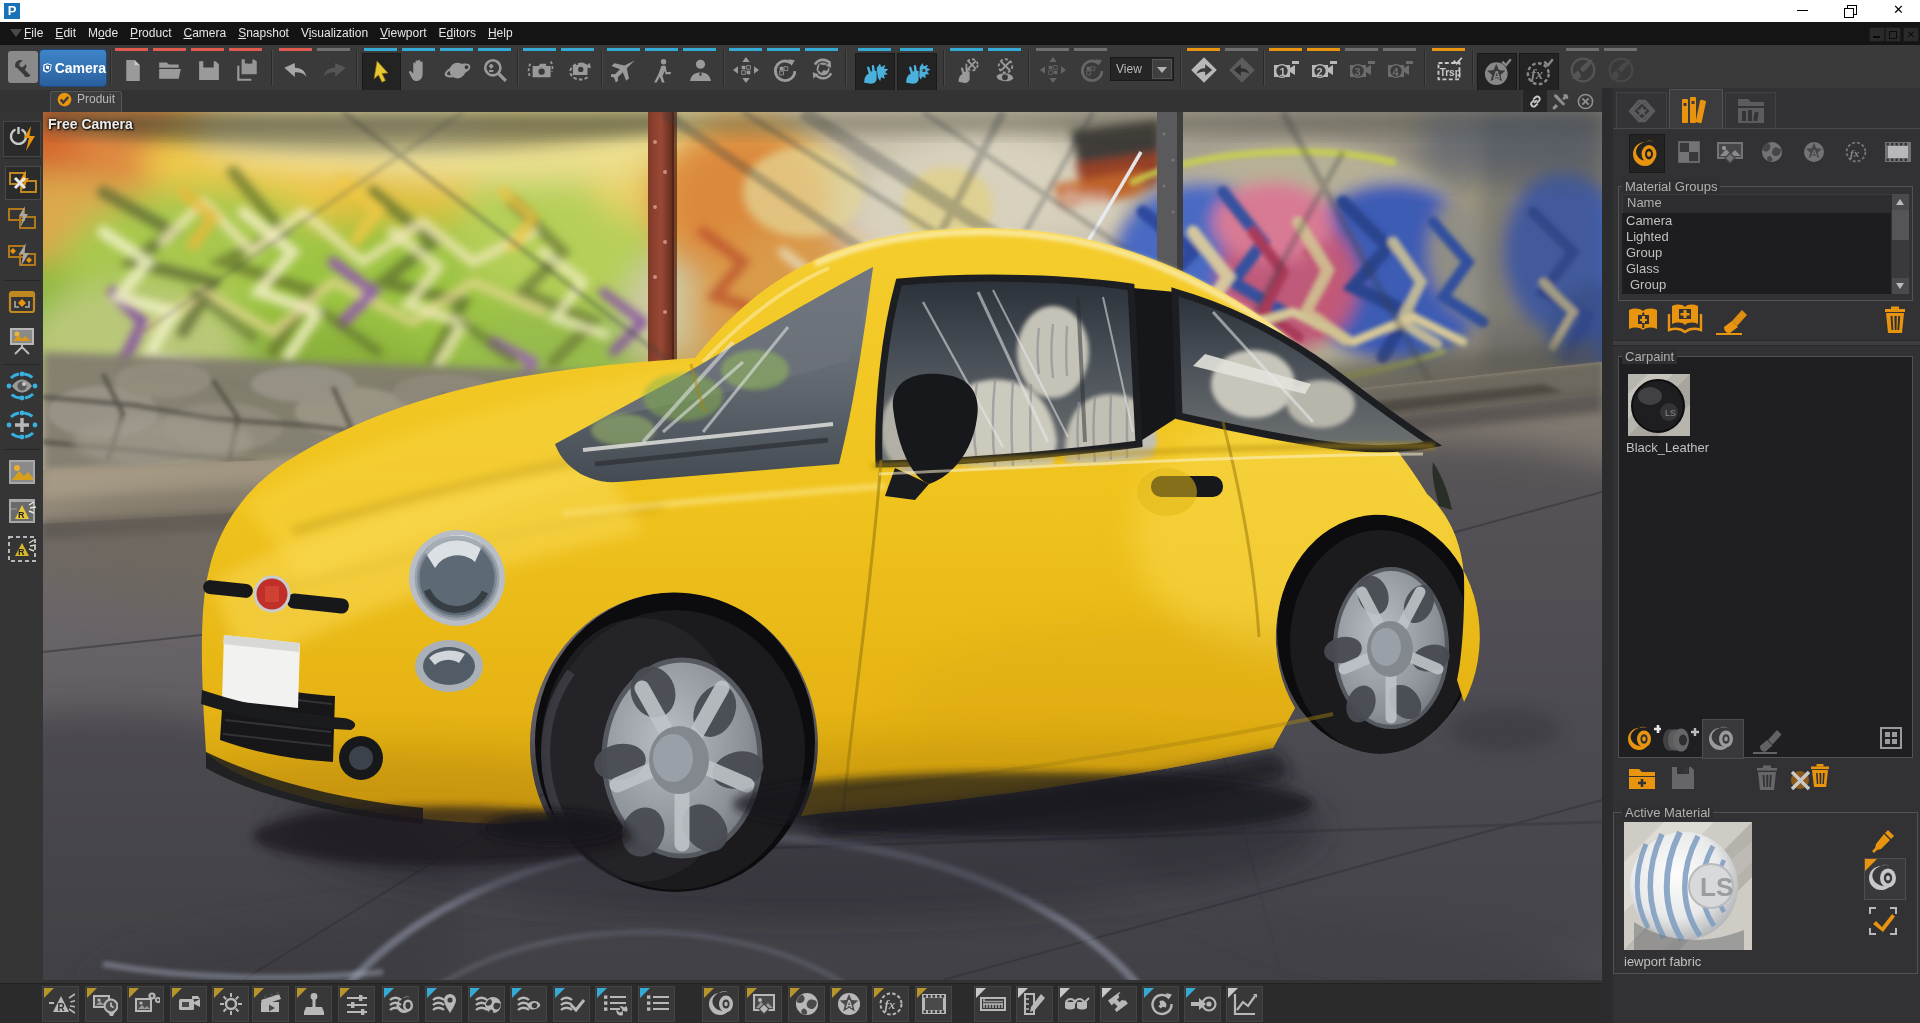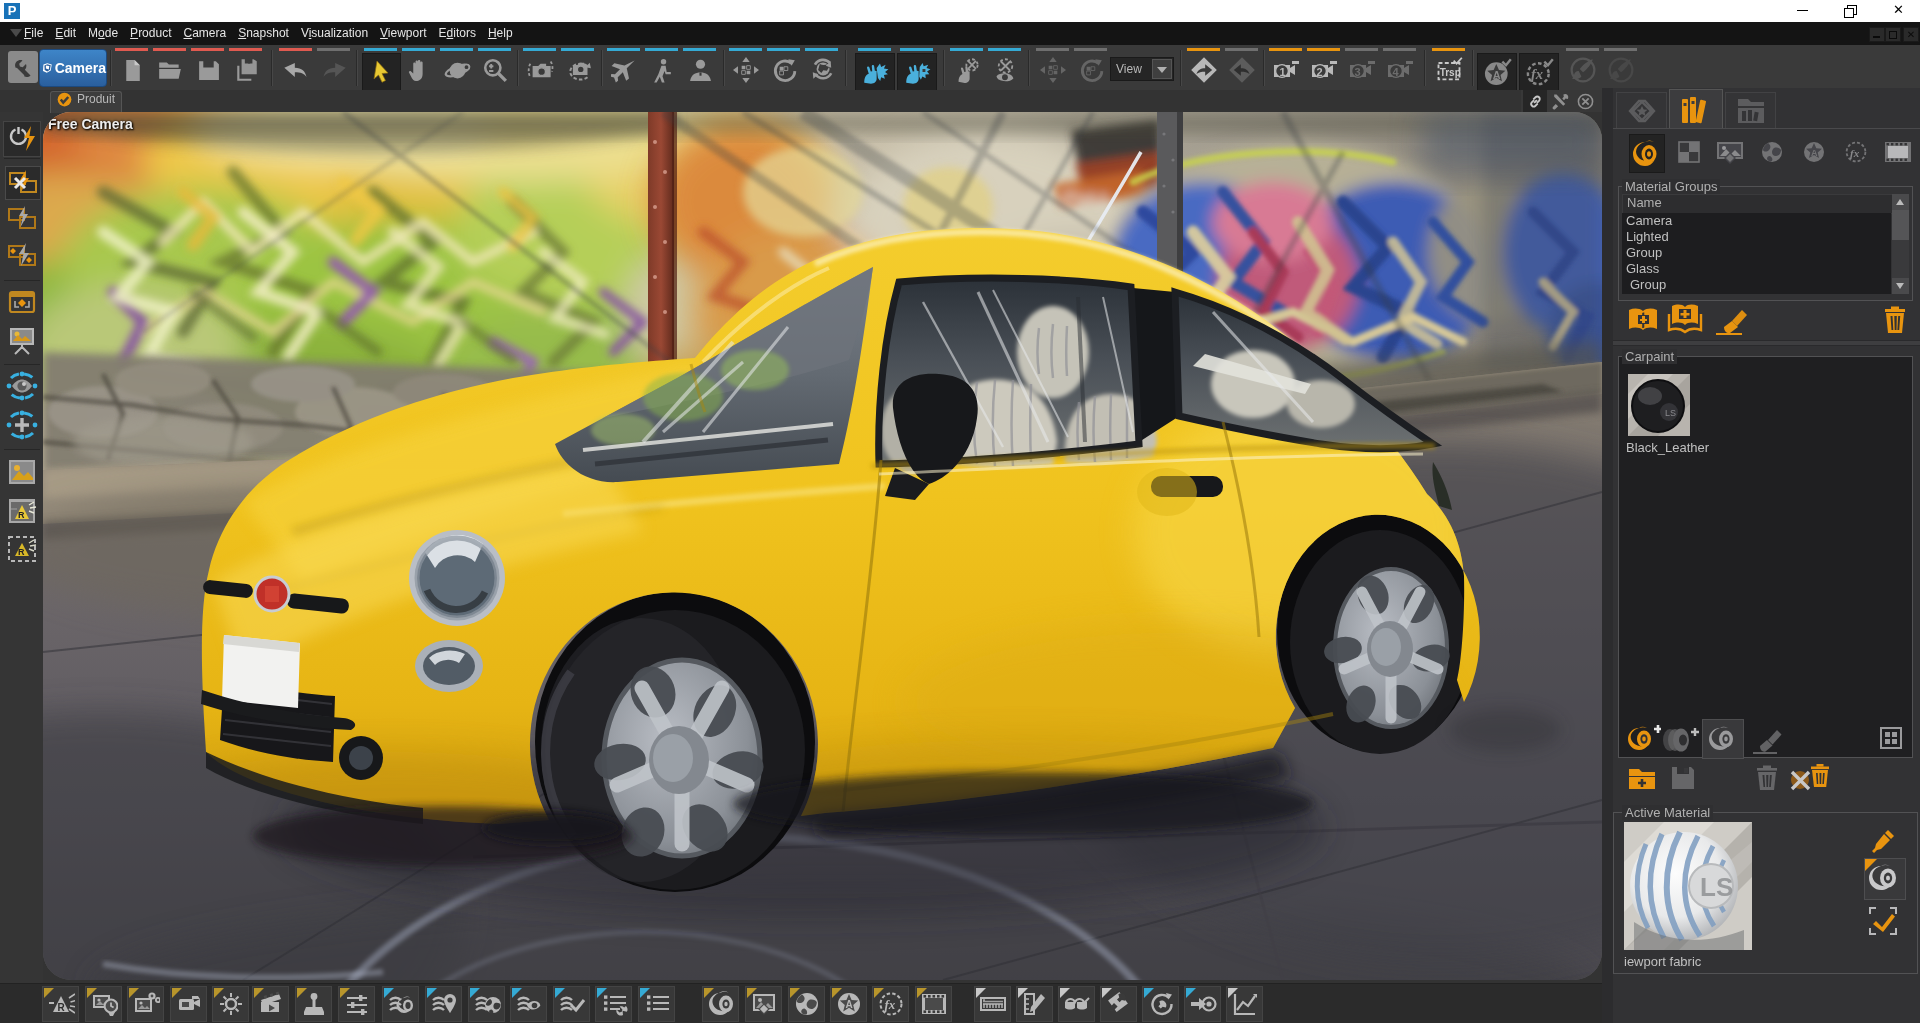--- a/index.html
+++ b/index.html
@@ -3,21 +3,21 @@
 <style>
 html,body{margin:0;padding:0;background:#2b2b2b;font-family:"Liberation Sans",sans-serif;}
 #app{position:relative;width:1920px;height:1023px;overflow:hidden;background:#333;}
 .abs{position:absolute;}
 
 #titlebar{left:0;top:0;width:1920px;height:22px;background:#fff;color:#000;font-size:12px;}
 #menubar{left:0;top:22px;width:1920px;height:23px;background:#141414;color:#e6e6e6;font-size:13px;}
 #toolbar{left:0;top:45px;width:1920px;height:45px;background:#3a3a3a;}
 #tabrow{left:0;top:90px;width:1602px;height:22px;background:#333;}
 #leftbar{left:0;top:112px;width:43px;height:871px;background:#353535;}
-#viewport{left:43px;top:112px;width:1559px;height:868px;background:#555;overflow:hidden;border-radius:28px;}
+#viewport{left:43px;top:112px;width:1559px;height:868px;background:#555;overflow:hidden;}
 #rightpanel{left:1602px;top:88px;width:318px;height:935px;background:#2f2f31;}
 #bottombar{left:0;top:983px;width:1602px;height:40px;background:#2b2b2b;border-top:1px solid #222;}
 .mi{display:inline-block;margin-top:4px;}
 .u{text-decoration:underline;}
 .sep{position:absolute;top:5px;width:1px;height:36px;background:#2a2a2a;border-right:1px solid #474747;}
 .bar{position:absolute;top:3px;height:3px;}
 .red{background:#e05a50;}
 .blue{background:#35aad4;}
 .org{background:#e8940f;}
 .gray{background:#6f6f6f;}

